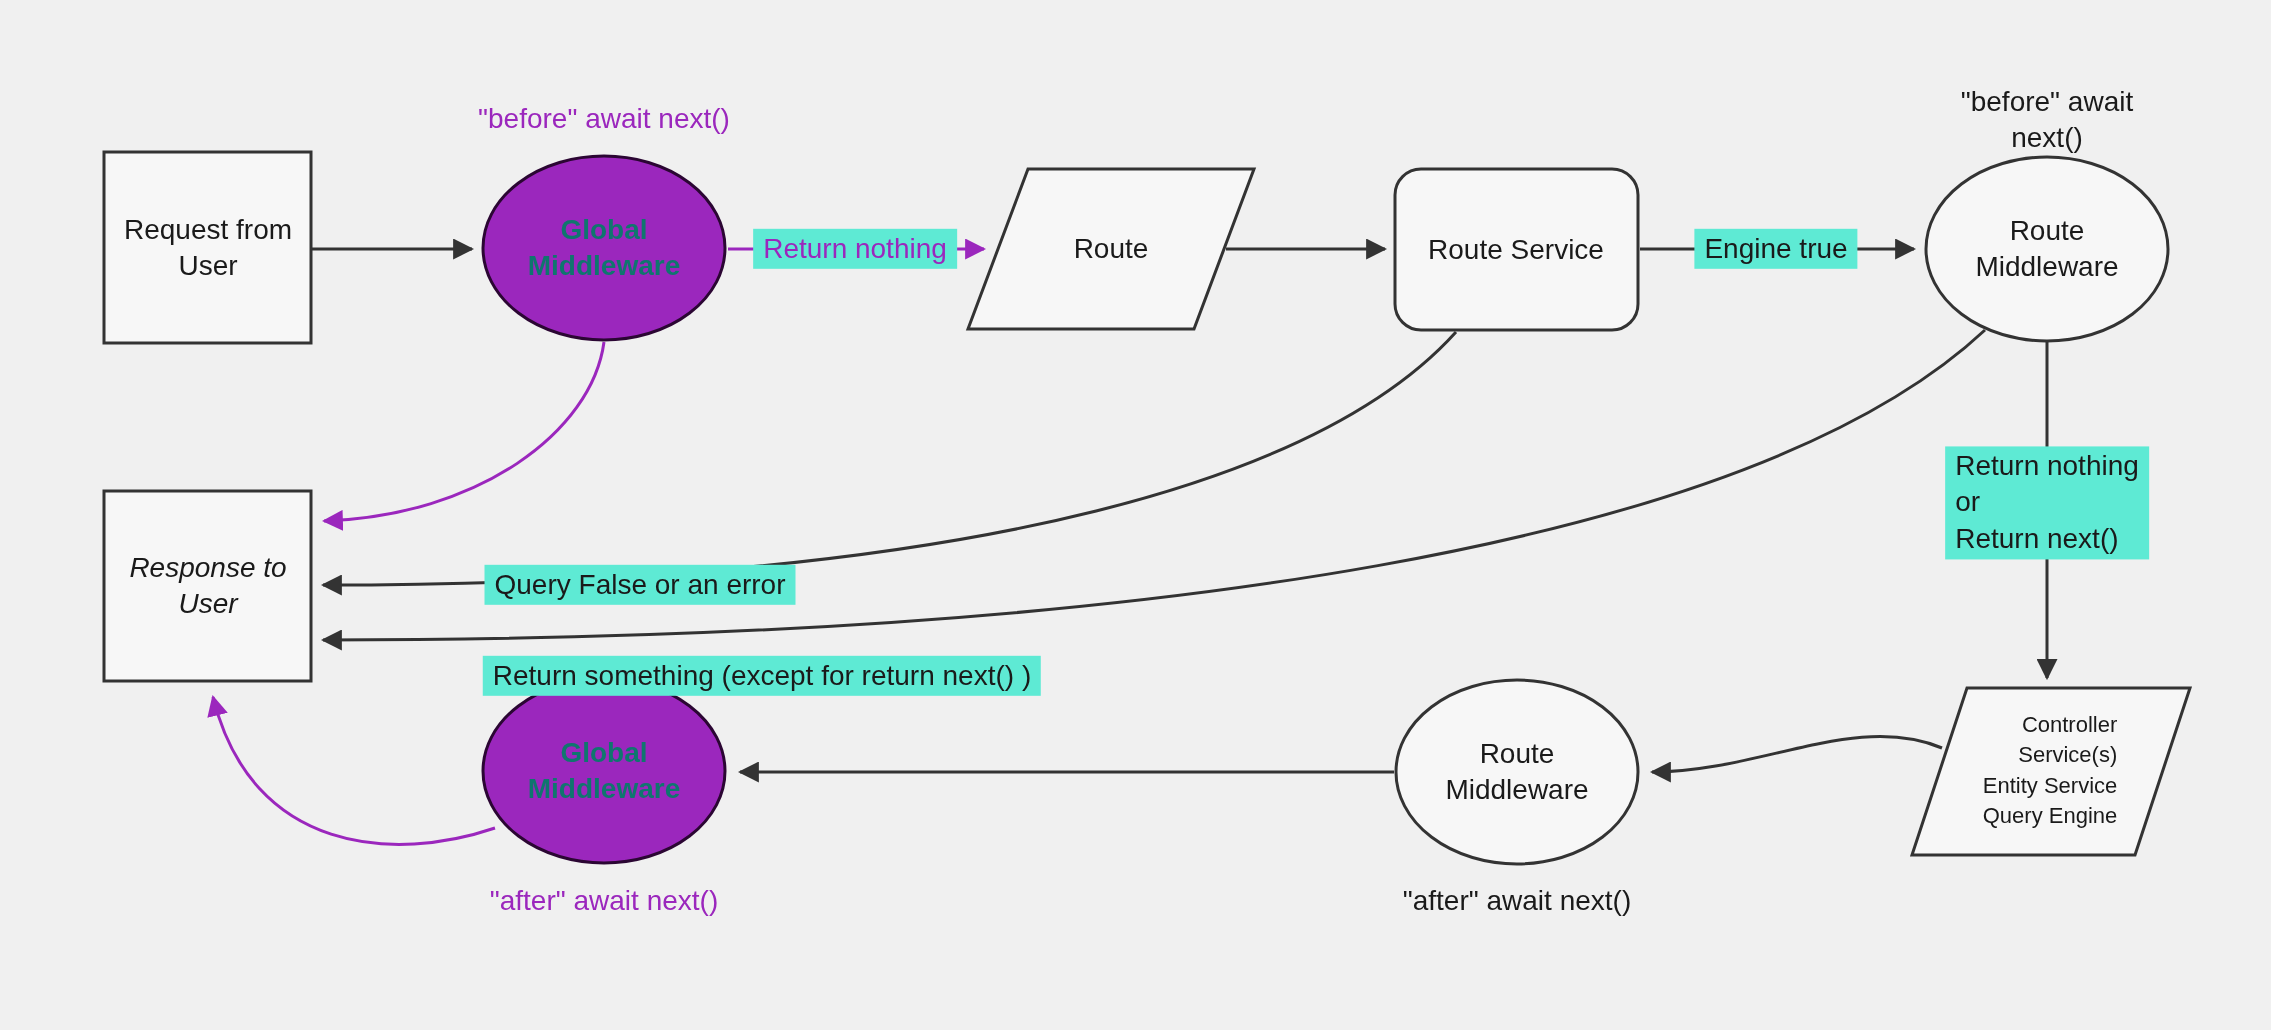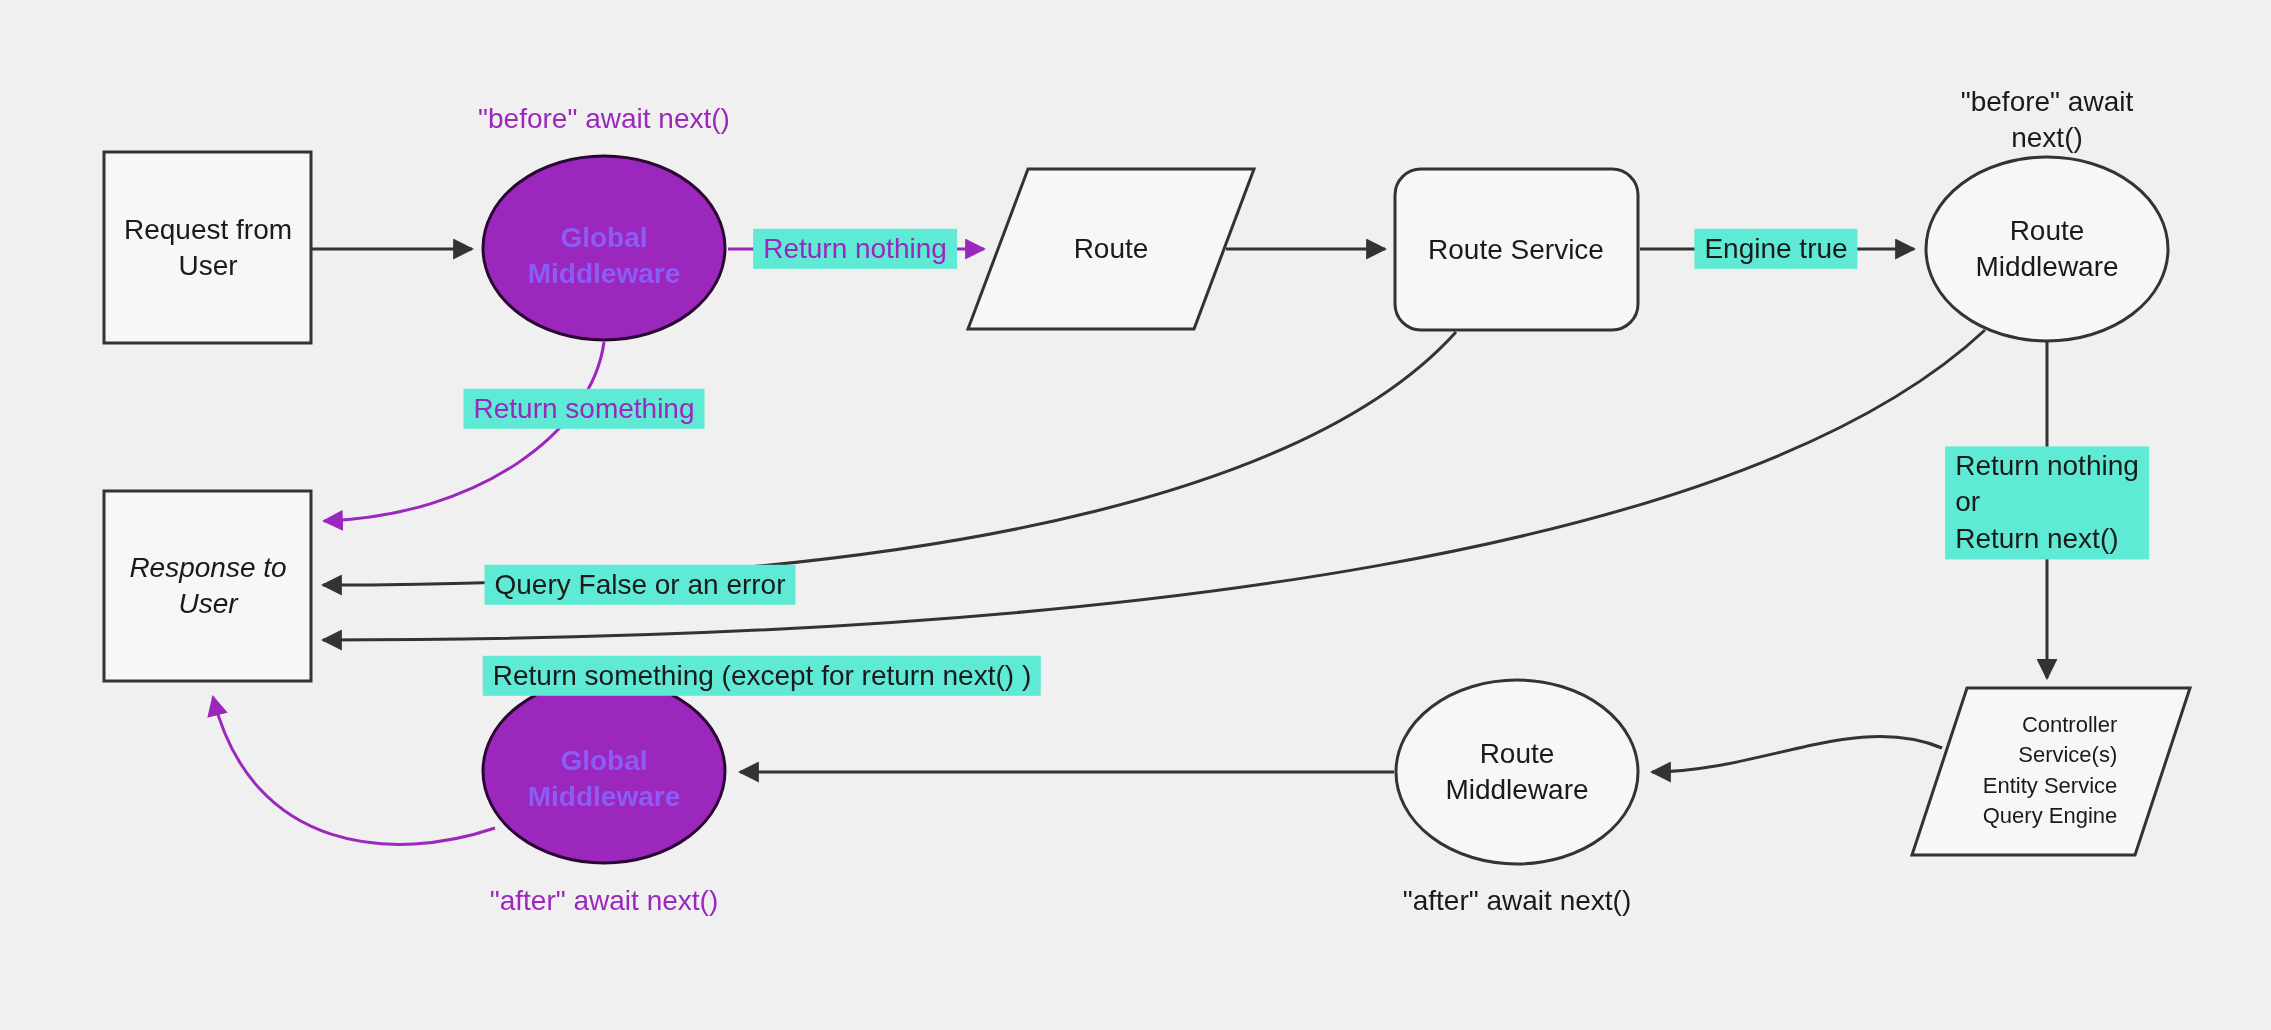--- a/index.html
+++ b/index.html
@@ -21,21 +21,21 @@
 
   .node-label {
     position: absolute;
     transform: translate(-50%, -50%);
     white-space: pre-line;
     text-align: center;
     font-size: 28px;
     line-height: 1.3;
     color: #1a1a1a;
   }
-  .node-label.white { color: #8b5cf6; font-weight: bold; margin-top: 8px; }
+  .node-label.white { color: #0f766e; font-weight: bold; }
   .node-label.small { font-size: 22px; line-height: 1.38; }
 
   .edge-label {
     position: absolute;
     transform: translate(-50%, -50%);
     white-space: pre-line;
     text-align: center;
     font-size: 28px;
     line-height: 1.3;
     background: #5eead4;
@@ -103,19 +103,18 @@
   <div class="node-label" style="left:208px; top:586px;font-style:italic;">Response to
 User</div>
 
   <div class="edge-label plain purple-text" style="left:604px; top:119px;">"before" await next()</div>
   <div class="edge-label plain" style="left:2047px; top:120px;">"before" await next()</div>
   <div class="edge-label purple-text" style="left:855px; top:249px;">Return nothing</div>
   <div class="edge-label" style="left:1776px; top:249px;">Engine true</div>
   <div class="edge-label left" style="left:2047px; top:503px;">Return nothing
 or
 Return next()</div>
-  <div class="edge-label purple-text" style="left:584px; top:409px;">Return something</div>
   <div class="edge-label" style="left:640px; top:585px;">Query False or an error</div>
   <div class="edge-label" style="left:762px; top:676px;">Return something (except for return next() )</div>
   <div class="edge-label plain" style="left:1517px; top:901px;">"after" await next()</div>
   <div class="edge-label plain purple-text" style="left:604px; top:901px;">"after" await next()</div>
 
 </div>
 
 </body></html>

